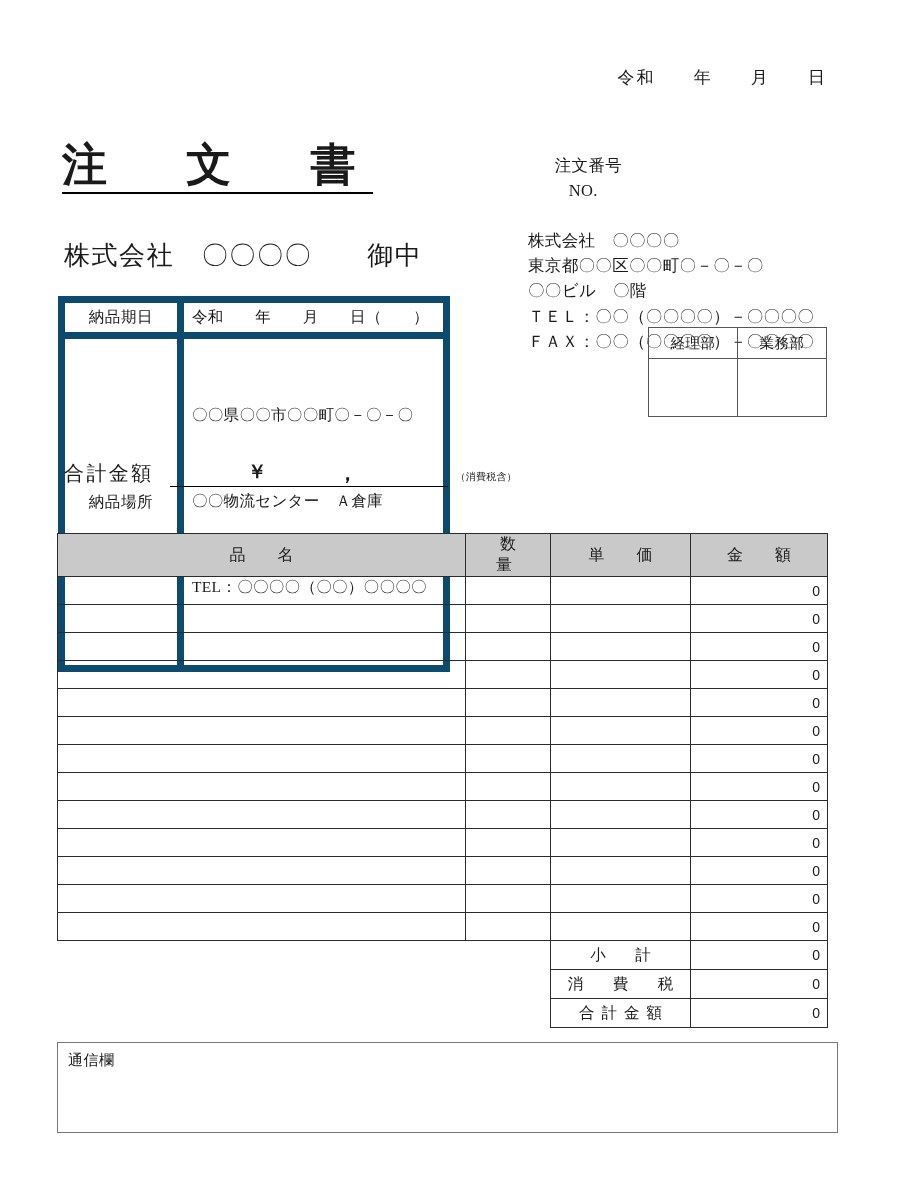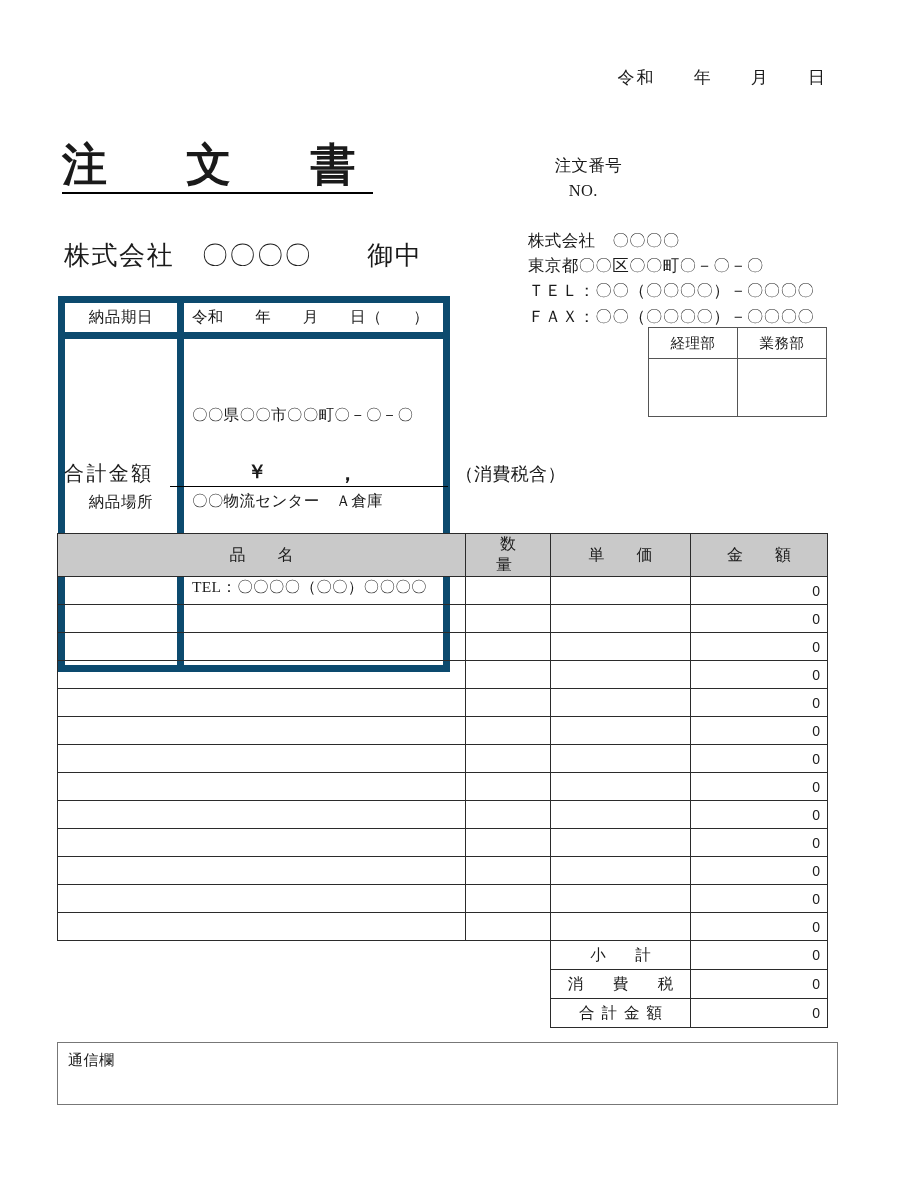--- a/index.html
+++ b/index.html
@@ -139,21 +139,21 @@
     font-weight: bold;
   }
   .total-line .tl-comma {
     position: absolute;
     left: 168px;
     bottom: -1px;
     font-size: 20px;
     font-weight: bold;
   }
   .total-line .tl-note {
-    font-size: 18px;
+    font-size: 10px;
     letter-spacing: 0.02em;
     margin-left: 8px;
   }
 
   
   .items {
     position: absolute;
     left: 57px;
     top: 533px;
     width: 770px;
@@ -197,21 +197,21 @@
     font-size: 15.5px;
     height: 28px;
   }
 
   
   .notes {
     position: absolute;
     left: 57px;
     top: 1042px;
     width: 781px;
-    height: 63px;
+    height: 91px;
     border: 1px solid #777;
     box-sizing: border-box;
   }
   .notes .notes-label {
     position: absolute;
     left: 10px;
     top: 8px;
     font-size: 15px;
     letter-spacing: 0.03em;
   }
@@ -227,20 +227,21 @@
 
   <div class="recipient">株式会社　〇〇〇〇　　御中</div>
 
   <div class="sender">
     <div class="line">
       <span>注文番号</span>
       <span class="no-label" style="margin-left:14px">NO.</span>
     </div>
     <div class="line">株式会社　〇〇〇〇</div>
     <div class="line">東京都〇〇区〇〇町〇－〇－〇</div>
+    <div class="line">〇〇ビル　〇階</div>
     <div class="line">ＴＥＬ：〇〇（〇〇〇〇）－〇〇〇〇</div>
     <div class="line">ＦＡＸ：〇〇（〇〇〇〇）－〇〇〇〇</div>
   </div>
 
   <table class="delivery-table">
     <tbody>
       <tr>
         <td class="label">納品期日</td>
         <td class="val">令和　　年　　月　　日（　　）</td>
       </tr>

